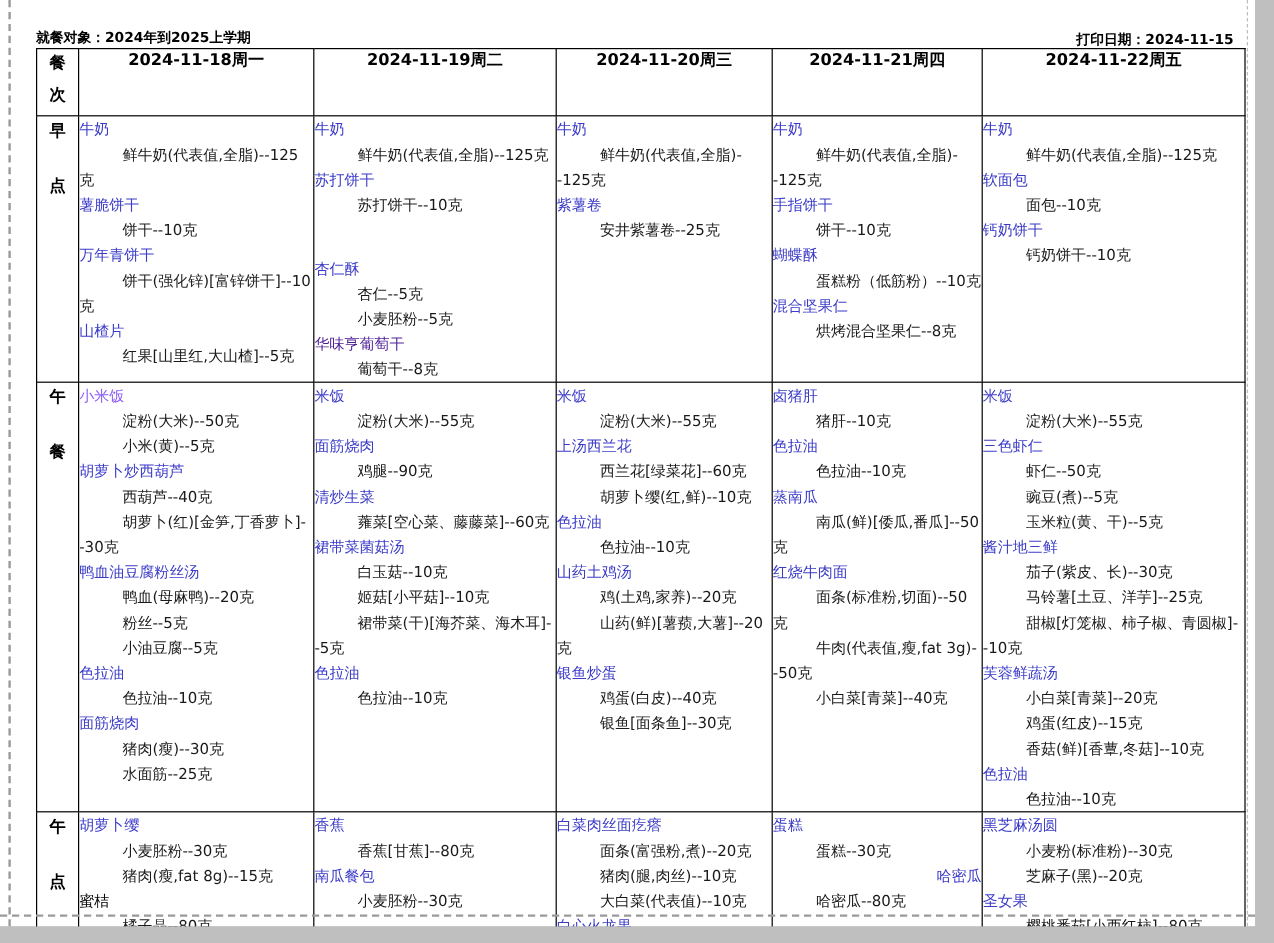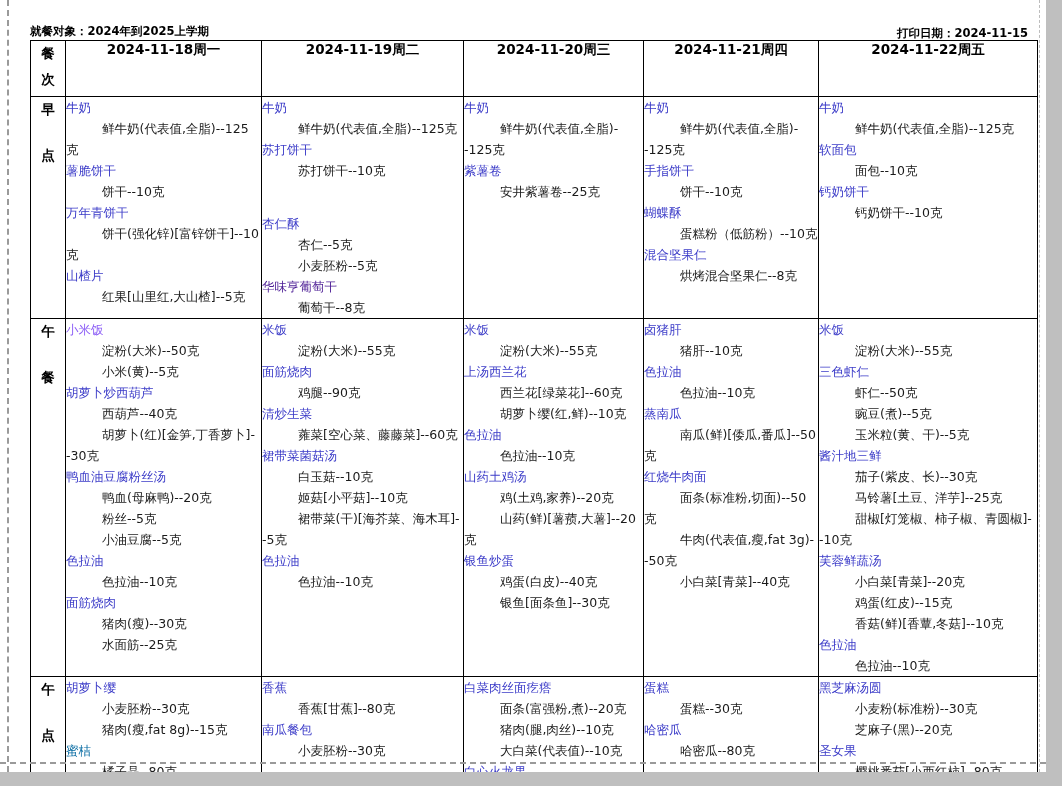--- a/index.html
+++ b/index.html
@@ -258,41 +258,41 @@
             <td class="meal-label-cell">
               <div class="label-stack">
                 <span>午</span>
                 <span>点</span>
               </div>
             </td>
             <td class="menu-cell">
               <div class="dish-name" style="color: rgb(59, 59, 200);">胡萝卜缨</div>
               <p class="ingredient">小麦胚粉--30克</p>
               <p class="ingredient">猪肉(瘦,fat 8g)--15克</p>
-              <div class="dish-name" style="color: #0369a1;">蜜桔</div>
+              <div class="dish-name" style="color: #000000;">蜜桔</div>
               <p class="ingredient">橘子晶--80克</p>
             </td>
             <td class="menu-cell">
               <div class="dish-name" style="color: rgb(59, 59, 200);">香蕉</div>
               <p class="ingredient">香蕉[甘蕉]--80克</p>
               <div class="dish-name" style="color: rgb(59, 59, 200);">南瓜餐包</div>
               <p class="ingredient">小麦胚粉--30克</p>
             </td>
             <td class="menu-cell">
               <div class="dish-name" style="color: rgb(59, 59, 200);">白菜肉丝面疙瘩</div>
               <p class="ingredient">面条(富强粉,煮)--20克</p>
               <p class="ingredient">猪肉(腿,肉丝)--10克</p>
               <p class="ingredient">大白菜(代表值)--10克</p>
               <div class="dish-name" style="color: rgb(59, 59, 200);">白心火龙果</div>
               <p class="ingredient">白心火龙果--70克</p>
             </td>
             <td class="menu-cell">
               <div class="dish-name" style="color: rgb(59, 59, 200);">蛋糕</div>
               <p class="ingredient">蛋糕--30克</p>
-              <div class="dish-name" style="color: rgb(59, 59, 200);">哈密瓜</div>
+              <div class="dish-name" style="color: rgb(59, 59, 200); text-align: right;">哈密瓜</div>
               <p class="ingredient">哈密瓜--80克</p>
             </td>
             <td class="menu-cell">
               <div class="dish-name" style="color: rgb(59, 59, 200);">黑芝麻汤圆</div>
               <p class="ingredient">小麦粉(标准粉)--30克</p>
               <p class="ingredient">芝麻子(黑)--20克</p>
               <div class="dish-name" style="color: rgb(59, 59, 200);">圣女果</div>
               <p class="ingredient">樱桃番茄[小西红柿]--80克</p>
             </td>
           </tr>

